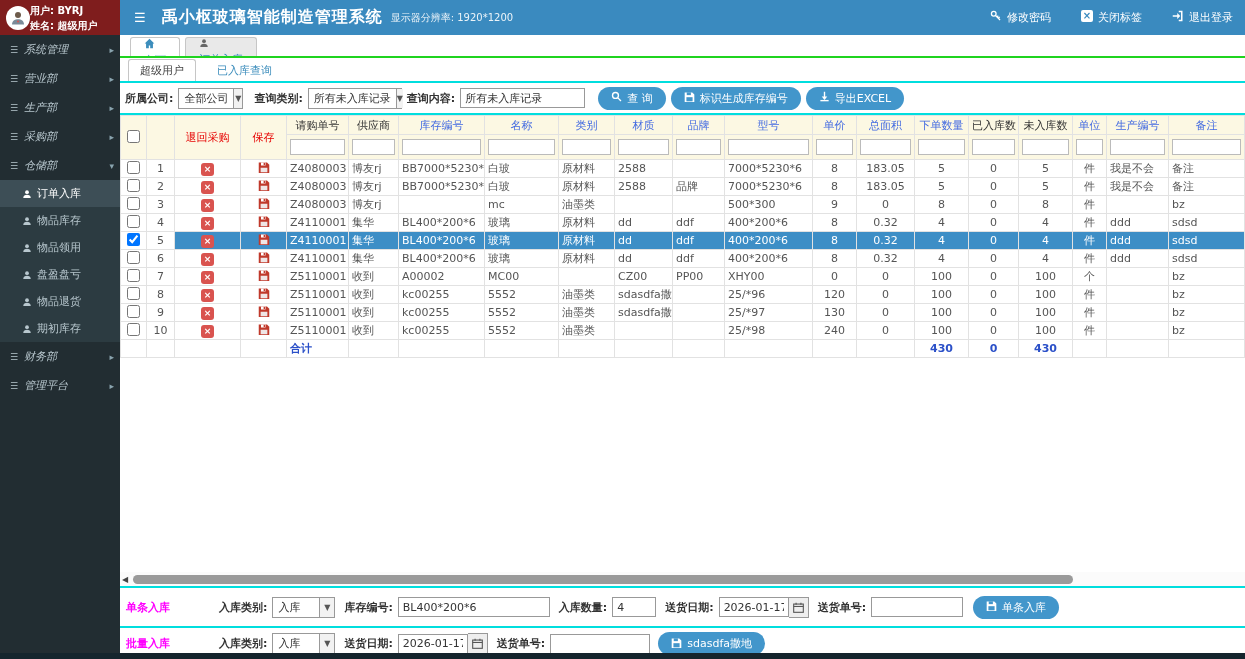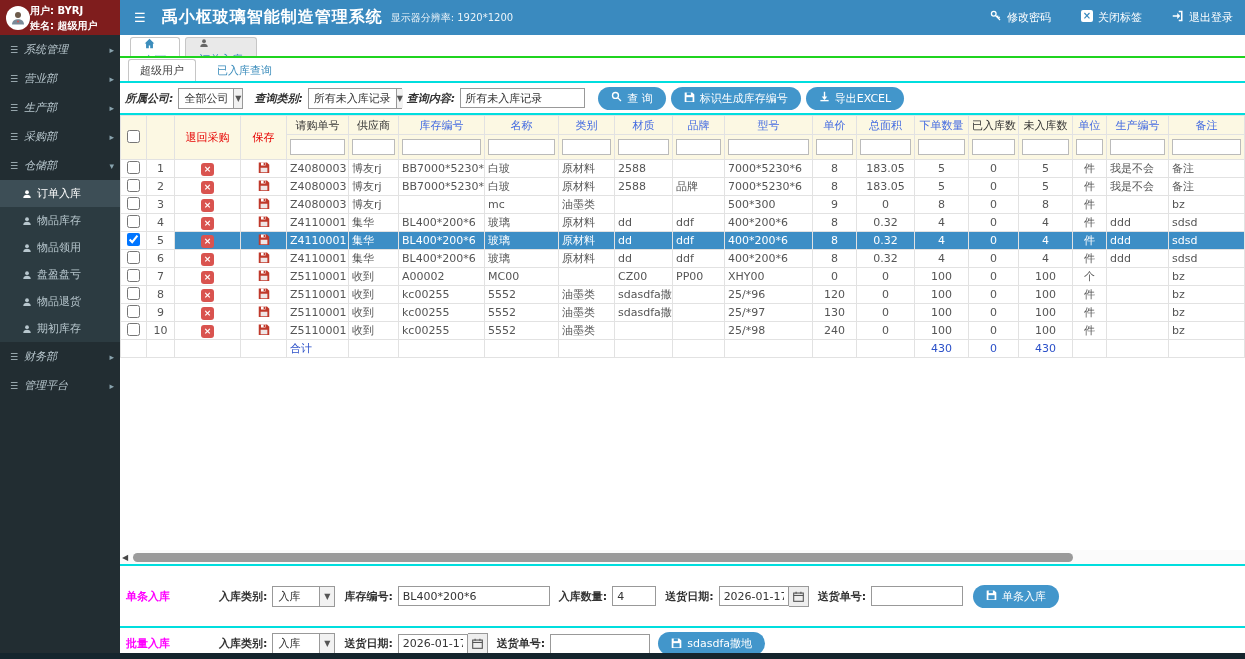--- a/index.html
+++ b/index.html
@@ -39,21 +39,21 @@
   .line-green { height:2px; flex:none; background:#1fd41f; }
   .line-cyan { height:2px; flex:none; background:#00dede; }
 
   .subtabs { height:23px; flex:none; background:#fff; display:flex; align-items:flex-end; padding-left:8px; gap:10px; }
   .subtab { font-size:11px; padding:3px 11px; cursor:pointer; }
   .subtab.active { border:1px solid #c6c6c6; border-bottom:none; border-radius:3px 3px 0 0; color:#444; background:#fff; }
   .subtab.inactive { color:#3c8dbc; }
 
   
   .querybar { height:30px; flex:none; display:flex; align-items:center; padding-left:5px; gap:5px; color:#333; }
-  .qlabel { font-weight:bold; white-space:nowrap;font-style:italic; }
+  .qlabel { font-weight:bold; white-space:nowrap; }
   .combo { border:1px solid #999; height:21px; display:flex; align-items:center; background:#fff; cursor:pointer; }
   .combo .ctext { padding:0 5px; white-space:nowrap; }
   .combo .ccaret { border-left:1px solid #999; background:#f2f2f2; height:100%; width:15px; display:flex; align-items:center; justify-content:center; font-size:8px; color:#555; }
   .tinput { border:1px solid #999; height:20px; font-size:11px; padding:0 4px; font-family:inherit; color:#333; }
   .pill { background:#4296cb; color:#fff; border:none; border-radius:12px; height:23px; padding:0 13px; font-size:11px; display:inline-flex; align-items:center; gap:5px; cursor:pointer; font-family:inherit; white-space:nowrap; }
 
   
   .table-wrap { flex:1; min-height:0; overflow:hidden; background:#fff; }
   table { border-collapse:collapse; table-layout:fixed; width:100%; font-size:11px; }
   th,td { border:1px solid #e2e2e2; padding:0 3px; overflow:hidden; white-space:nowrap; }
@@ -62,30 +62,30 @@
   th.hred { color:#e60000; }
   th.hblue { color:#4169e1;margin-top:22px; }
   th.hdark { color:#333; }
   .fin { width:100%; height:16px; border:1px solid #bbb; font-size:10px; padding:0 2px; }
   tbody td { height:18px; color:#555; background:#fff; }
   td.ctr { text-align:center; }
   tr.sel td { background:#3d8ec6; color:#fff; }
   tr.sel td.keep { background:#fff; color:#555; }
   .x-ico { display:inline-block; width:13px; height:13px; background:#d9534f; color:#fff; border-radius:3px; font-size:9px; line-height:13px; text-align:center; font-weight:bold; cursor:pointer; }
   .sv-ico { display:inline-flex; cursor:pointer; }
-  tr.totals td { font-weight:normal; color:#2b50c8;margin-top:8px; }
+  tr.totals td { font-weight:bold; color:#2b50c8;margin-top:8px; }
 
   
   .hscroll { height:14px; flex:none; display:flex; align-items:center; background:#fbfbfb; padding-left:2px; }
   .hs-arrow { font-size:8px; color:#444; width:11px; flex:none; cursor:pointer; }
   .hs-thumb { height:9px; width:940px; background:#9a9a9a; border-radius:5px; cursor:pointer; }
 
   
   .form-row { display:flex; align-items:center; background:#fff; color:#333; padding-left:6px; flex:none; }
-  .form-row.single { height:60px; }
+  .form-row.single { height:38px; }
   .form-row.batch { height:31px; }
   .flabel { color:#f0f; font-weight:bold; width:62px; margin-right:22px; flex:none; }
   .fldlbl { font-weight:bold; margin:0 5px 0 9px; white-space:nowrap; }
   .addon { border:1px solid #999; border-left:none; background:#eee; height:21px; width:20px; display:flex; align-items:center; justify-content:center; cursor:pointer; }
   .bottom-strip { position:absolute; left:0; bottom:0; width:1245px; height:6px; background:#15252d; }
 </style>
 </head>
 <body>
 
 <div class="app">

